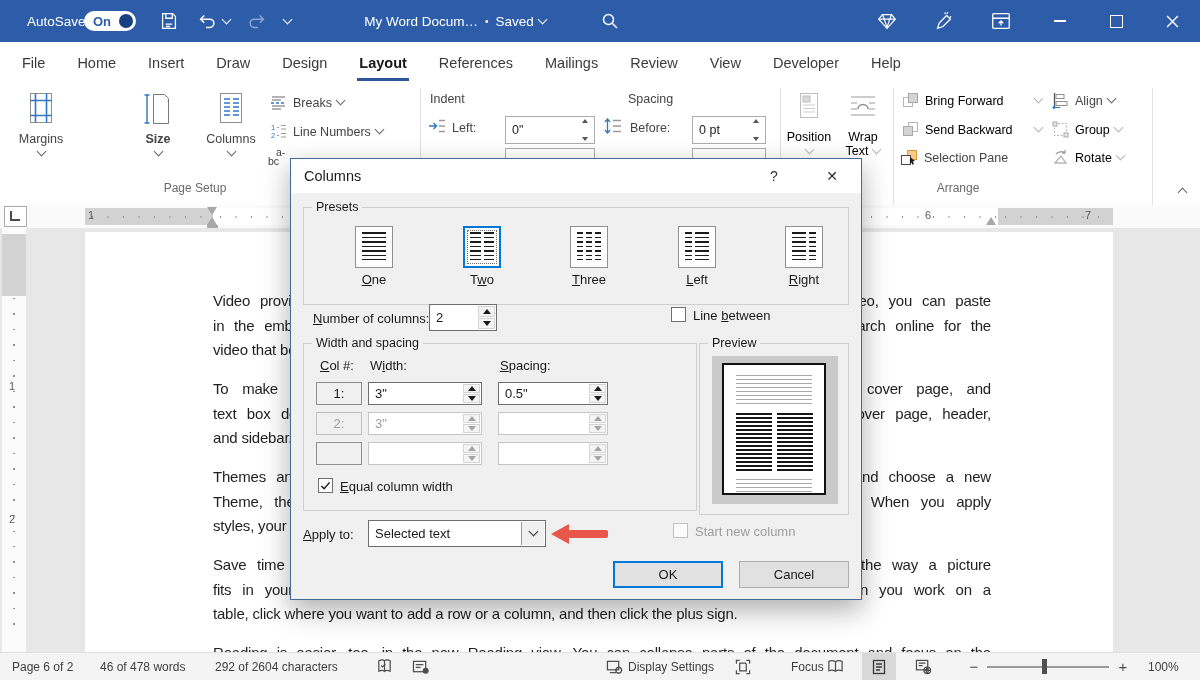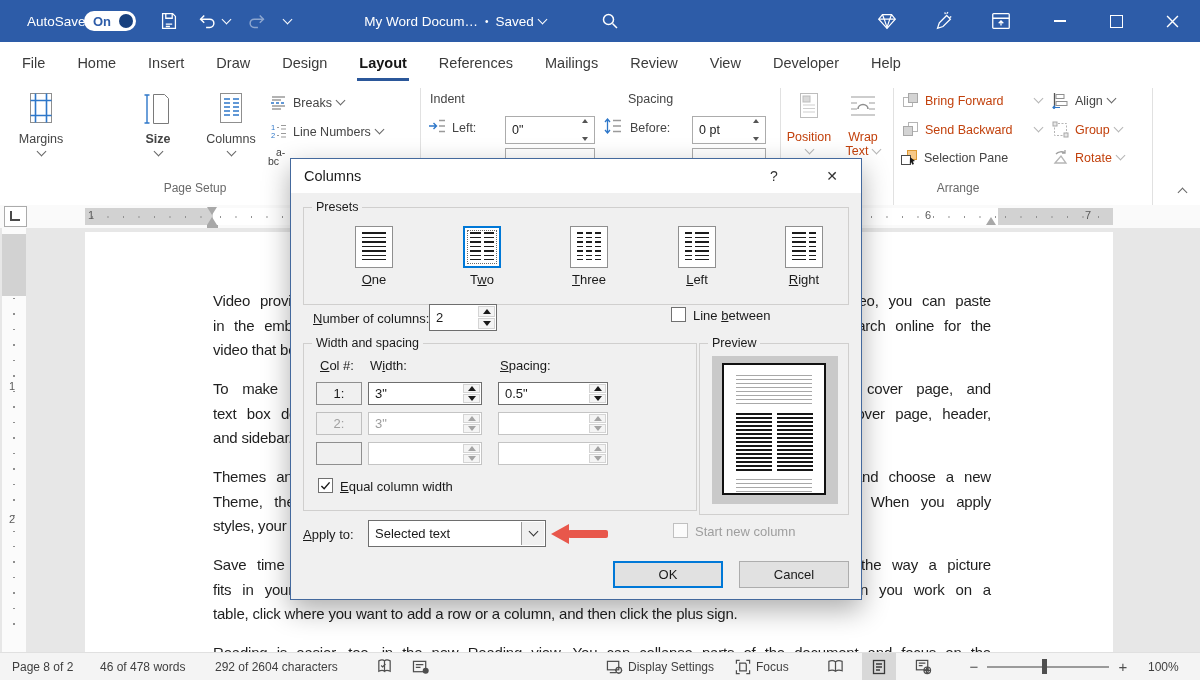--- a/index.html
+++ b/index.html
@@ -24,21 +24,21 @@
   .tab{padding:0 16px;display:flex;align-items:center;font-size:14.5px;color:#3b3b3b;position:relative;cursor:default;}
   .tab.active{color:#161616;font-weight:bold;}
   .tab.active::after{content:"";position:absolute;left:14px;right:14px;bottom:3px;height:3px;background:#2b579a;}
   .pillbtn{position:absolute;top:49px;height:28px;border:1px solid #c8c6c4;border-radius:4px;background:#fff;display:flex;align-items:center;justify-content:center;font-size:13.5px;color:#2b579a;}
 
   
   .ribbon{position:absolute;left:0;top:84px;width:1200px;height:121px;background:#fff;border-bottom:1px solid #d4d4d4;}
   .bigbtn{position:absolute;text-align:center;color:#444;font-size:12.5px;}
   .bigbtn .lbl{margin-top:3px;}
   .riblbl{font-size:12.5px;color:#444;}
-  .ribgrey{color:#c2410c;}
+  .ribgrey{color:#000000;}
   .grplbl{position:absolute;font-size:12px;color:#6a6a6a;text-align:center;}
   .vsep{position:absolute;top:4px;width:1px;height:174px;background:#e1e1e1;}
   .ribfld{position:absolute;background:#fff;border:1px solid #acacac;font-size:12.5px;color:#1a1a1a;display:flex;align-items:center;padding-left:6px;}
   .ribspin{position:absolute;right:3px;top:2px;bottom:2px;width:12px;display:flex;flex-direction:column;justify-content:space-between;align-items:center;color:#555;}
   .sarr{width:0;height:0;border-left:3.5px solid transparent;border-right:3.5px solid transparent;}
   .sarr.u{border-bottom:4.5px solid #555;}
   .sarr.d{border-top:4.5px solid #555;}
 
   
   .rulerrow{position:absolute;left:0;top:205px;width:1200px;height:23px;background:#fafafa;}
@@ -618,21 +618,21 @@
 
     <div class="btn default" style="left:322px;top:402px;">
         <span>OK</span>
       </div>
     <div class="btn" style="left:448px;top:402px;">
         <span>Cancel</span>
       </div>
   </div>
 
   <div class="status">
-    <div class="st" style="left:12px;">Page 8 of 2</div>
+    <div class="st" style="left:12px;">Page 6 of 2</div>
     <div class="st" style="left:100px;">46 of 478 words</div>
     <div class="st" style="left:215px;">292 of 2604 characters</div>
     <div class="st" style="left:376px;">
       <svg width="17" height="17" viewBox="0 0 18 18" fill="none" stroke="#4e4e4e" stroke-width="1.3">
           <path d="M3 3c2.5-1.3 4.5-1.3 6 0v11c-1.5-1.3-3.5-1.3-6 0z"></path>
           <path d="M9 3c1.5-1.3 3.5-1.3 6 0v11c-2.5-1.3-4.5-1.3-6 0"></path>
           <path d="M5.5 8l1.5 1.5L10 6.5"></path>
         </svg>
     </div>
     <div class="st" style="left:412px;">
@@ -644,21 +644,21 @@
     </div>
     <div class="st" style="left:606px;">
       <svg width="17" height="16" viewBox="0 0 18 17" fill="none" stroke="#4e4e4e" stroke-width="1.3" style="margin-right:5px;">
           <rect x="1.5" y="2.5" width="12" height="9"></rect>
           <path d="M4 14.5h7"></path>
           <circle cx="13.5" cy="12" r="3"></circle>
           <path d="M13.5 8.3v1.2M13.5 14.5v1.2M9.8 12h1.2M16 12h1.2"></path>
         </svg>
       <span>Display Settings</span>
     </div>
-    <div class="st" style="left:735px;">
+    <div class="st" style="left:735px;gap:35px;">
       <svg width="16" height="16" viewBox="0 0 17 17" fill="none" stroke="#4e4e4e" stroke-width="1.3" style="margin-right:5px;">
           <path d="M1.5 5V1.5H5M12 1.5h3.5V5M15.5 12v3.5H12M5 15.5H1.5V12"></path>
           <path d="M6 4.5h5l1 1v7H5v-8z"></path>
         </svg>
       <span>Focus</span>
     </div>
     <div class="st viewbtn" style="left:818px;">
       <svg width="17" height="15" viewBox="0 0 18 15" fill="none" stroke="#4e4e4e" stroke-width="1.3">
           <path d="M9 2.5C7 1 4.5 1 2 2v10c2.5-1 5-1 7 .5 2-1.5 4.5-1.5 7-.5V2c-2.5-1-5-1-7 .5z"></path>
           <path d="M9 2.5v10"></path>

